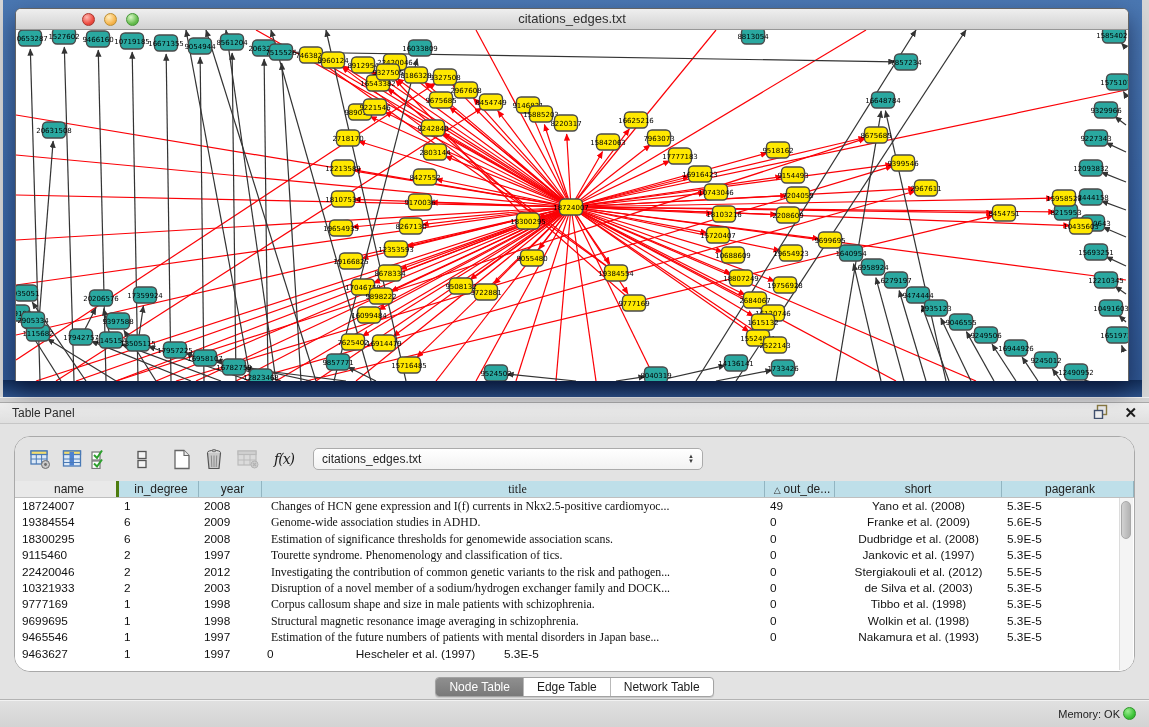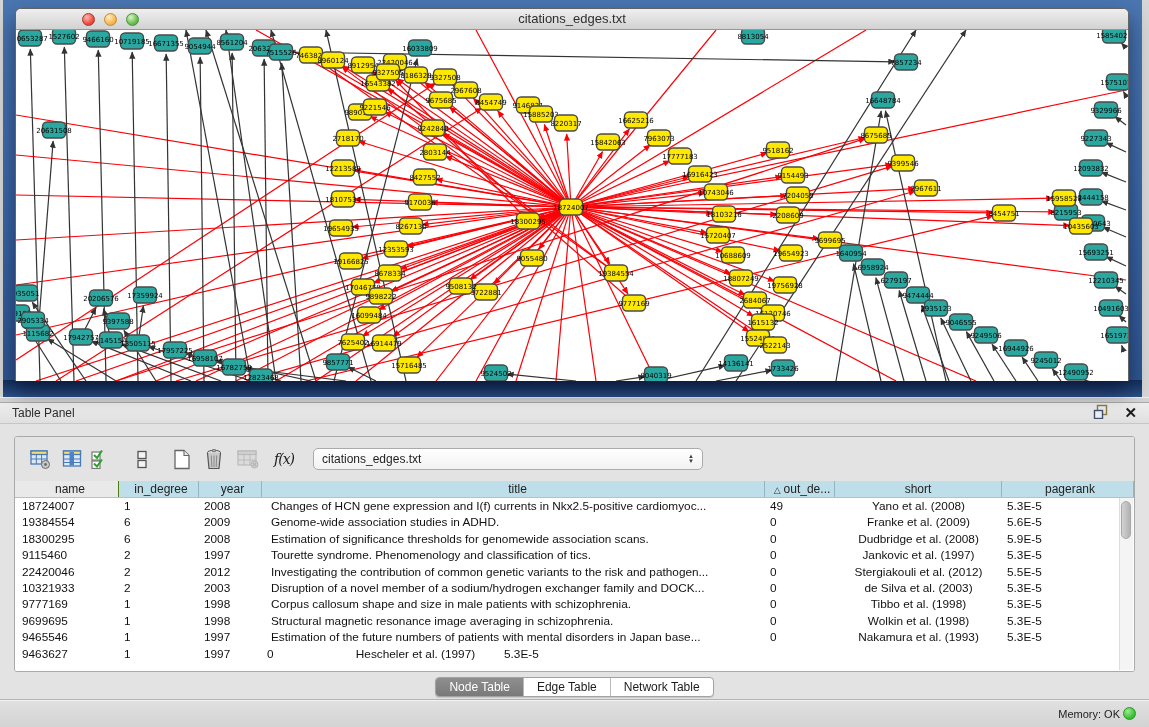--- a/index.html
+++ b/index.html
@@ -38,46 +38,46 @@
   .panel-header { position:absolute; top:403px; left:0; width:1149px; height:21px;
     background:linear-gradient(180deg,#efefef,#dfdfdf); border-bottom:1px solid #c6c6c6;
     display:flex; align-items:center; padding:0 12px; }
   .panel-header .ptitle { font-size:12px; color:#2d2d2d; }
   .panel-header .hicons { margin-left:auto; display:flex; align-items:center; gap:16px; }
   .close-x { font-size:15px; font-weight:bold; color:#1c1c1c; line-height:14px; cursor:default; }
 
   .panel-body { position:absolute; top:424px; left:0; width:1149px; height:275px; background:#e3e3e3; }
 
   .content-box { margin:12px 14px 0 14px; height:236px; background:#fff;
-    border:1px solid #a9a9a9; border-radius:3px; overflow:hidden; display:flex; flex-direction:column; }
+    border:1px solid #a9a9a9; border-radius:16px; overflow:hidden; display:flex; flex-direction:column; }
 
   
   .toolbar { height:44px; background:#e3e3e3; display:flex; align-items:center; padding-left:12px; flex:none; }
   .tbtn { width:26px; height:26px; display:flex; align-items:center; justify-content:center; }
   .tbtn svg { display:block; }
   .fx { font-family:"DejaVu Serif", serif; font-style:italic; font-size:14px; color:#1a1a1a; letter-spacing:-1px; }
   .combo { width:390px; height:22px; margin-left:16px; border:1px solid #ababab; border-radius:5px;
     background:linear-gradient(180deg,#ffffff,#f2f2f2); display:flex; align-items:center; padding:0 8px;
     font-size:12px; color:#1f1f1f; }
   .combo .stepper { margin-left:auto; display:flex; flex-direction:column; align-items:center;
     font-size:6px; color:#3c3c3c; line-height:5px; }
 
   
   .thead { display:flex; height:17px; flex:none; border-bottom:1px solid #bfbfbf; background:#fff; }
   .th { font-size:12px; line-height:16px; color:#222; text-align:center;
     background:#bedfe9; border-right:1px solid rgba(110,145,160,.55); overflow:hidden; white-space:nowrap; flex:none; }
-  .th.gray { background:#e9e9e9; border-right:1px solid #4d7c0f; }
+  .th.gray { background:#e9e9e9; border-right:3px solid #4d7c0f; }
   .th .sort { font-size:9px; margin-right:3px; color:#333; }
   .tbody { position:relative; flex:1; background:#fff; overflow:hidden; }
   .tr { display:flex; height:16.4px; }
   .td { font-size:11.8px; line-height:16.4px; color:#111; white-space:nowrap; overflow:hidden; flex:none; }
   .c0 { width:104px; padding-left:7px; }
   .c1 { width:80px;  padding-left:5px; }
   .c2 { width:63px;  padding-left:5px; }
-  .c3 { width:503px; padding-left:9px; }
+  .c3 { width:503px; padding-left:9px;font-family:Liberation Serif, serif; }
   .c4 { width:70px;  padding-left:5px; }
   .c5 { width:167px; text-align:center; }
   .c6 { flex:1; padding-left:5px; }
   .th.c6 { flex:1; }
   .vscroll { position:absolute; top:0; right:1px; bottom:1px; width:14px;
     background:#f4f4f4; border-left:1px solid #dcdcdc; }
   .vthumb { position:absolute; top:3px; left:1px; width:10px; height:38px; border-radius:6px;
     background:linear-gradient(90deg,#d2d2d2,#b2b2b2); border:1px solid #a8a8a8; }
 
   

